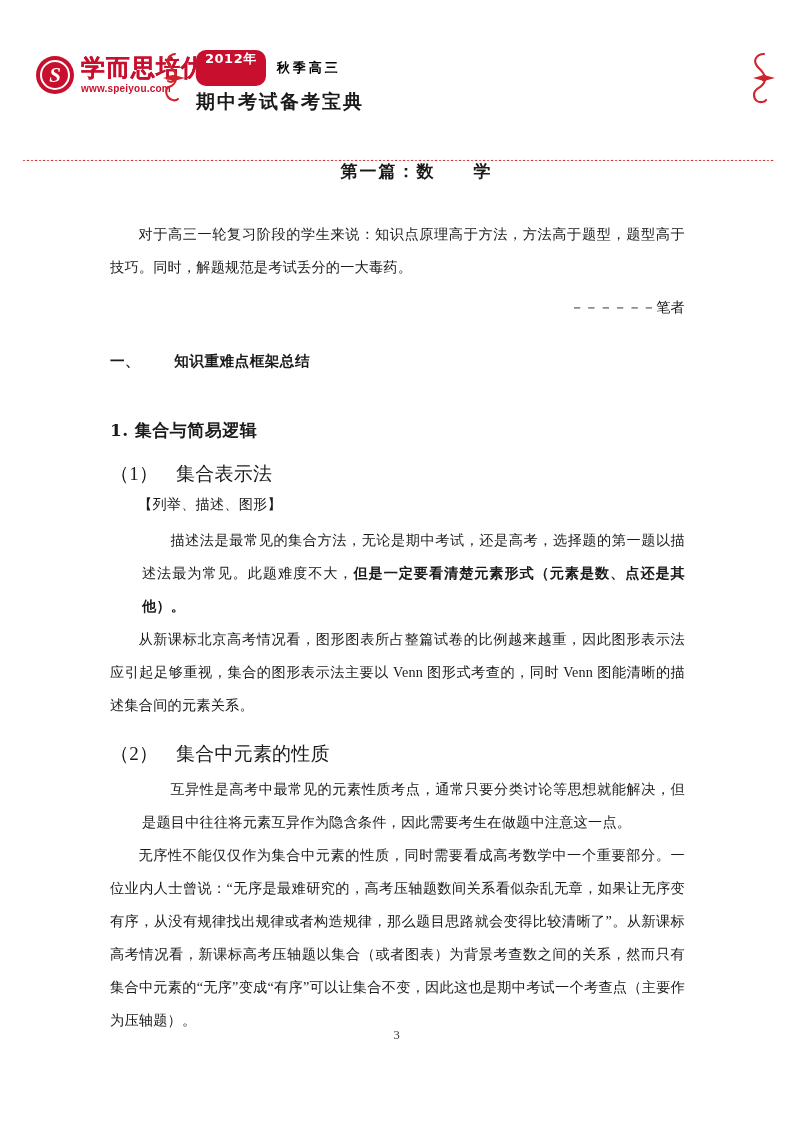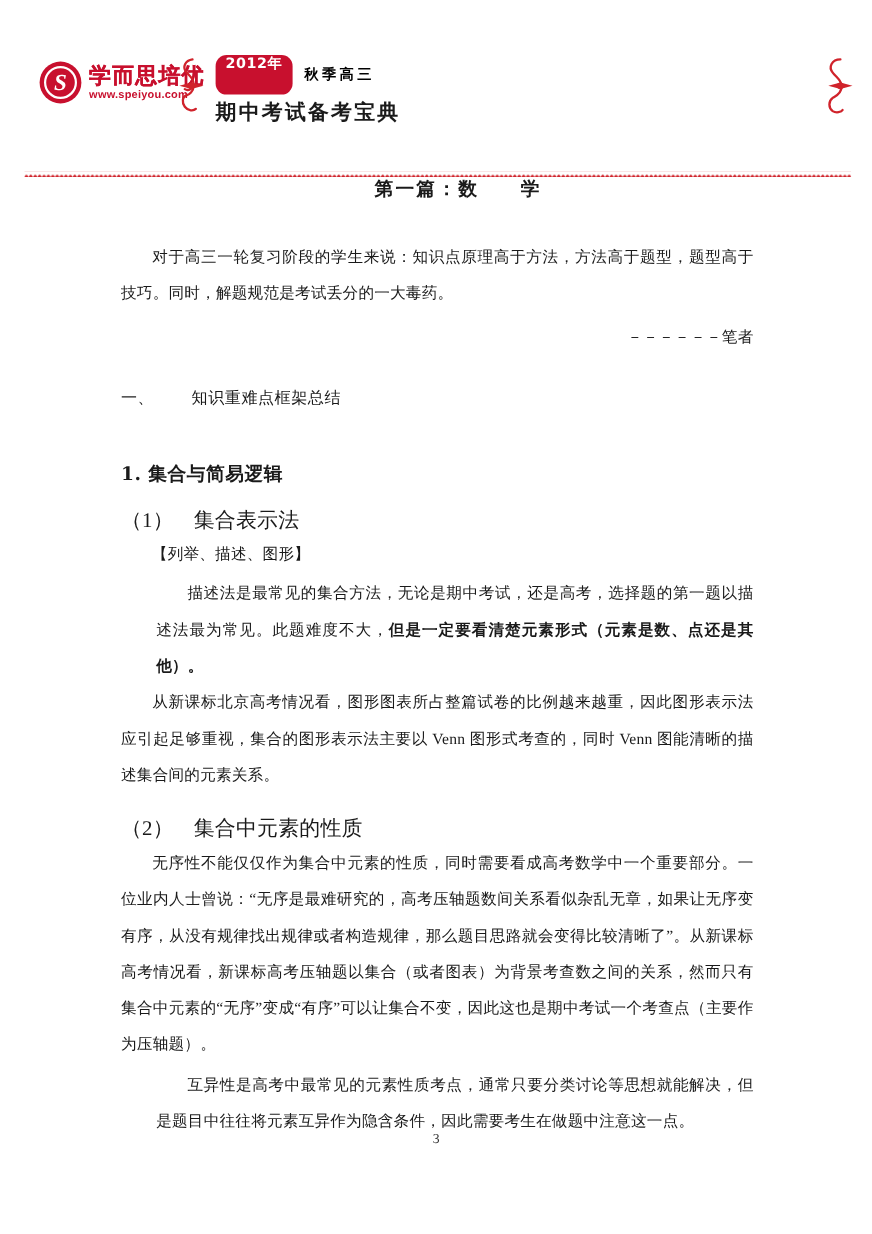--- a/index.html
+++ b/index.html
@@ -66,21 +66,21 @@
   }
   .logo-words {
     display: flex;
     flex-direction: column;
     justify-content: center;
     line-height: 1;
   }
   .logo-cn {
     font-family: "DejaVu Sans", sans-serif;
     font-weight: bold;
-    font-size: 20px;
+    font-size: 24px;
     letter-spacing: 1px;
     color: #c8102e;
     -webkit-text-stroke: 0.2px #c8102e;
   }
   .logo-url {
     font-family: "Liberation Sans", sans-serif;
     font-weight: bold;
     font-size: 10px;
     letter-spacing: 0.2px;
     color: #c8102e;
@@ -180,21 +180,21 @@
   .p-gap-sm { margin-top: 4px; margin-left: 32px; }
   .sig {
     text-align: right;
     font-size: 14.2px;
     line-height: 30px;
     margin-top: 8px;
     letter-spacing: 0.2px;
   }
   .h1-sec {
     font-family: "DejaVu Serif", serif;
-    font-weight: normal;
+    font-weight: bold;
     font-size: 14.6px;
     margin: 30px 0 0 0;
     letter-spacing: 0.5px;
   }
   .h1-sec .num { margin-right: 34px; }
   .h2-sec {
     font-family: "DejaVu Serif", serif;
     font-weight: bold;
     font-size: 17px;
     margin: 48px 0 0 0;
@@ -310,21 +310,21 @@
       <span>描述法是最常见的集合方法，无论是期中考试，还是高考，选择题的第一题以描述法最为常见。此题难度不大，</span><b class="em">但是一定要看清楚元素形式（元素是数、点还是其他）。</b>
     </p>
 
     <p class="para indent">从新课标北京高考情况看，图形图表所占整篇试卷的比例越来越重，因此图形表示法应引起足够重视，集合的图形表示法主要以 Venn 图形式考查的，同时 Venn 图能清晰的描述集合间的元素关系。</p>
 
     <p class="item-line">
       <span class="num">（2）</span><span>集合中元素的性质</span>
     </p>
 
 
+    <p class="para indent p-gap-sm">互异性是高考中最常见的元素性质考点，通常只要分类讨论等思想就能解决，但是题目中往往将元素互异作为隐含条件，因此需要考生在做题中注意这一点。</p>
+
     <p class="para indent">无序性不能仅仅作为集合中元素的性质，同时需要看成高考数学中一个重要部分。一位业内人士曾说：“无序是最难研究的，高考压轴题数间关系看似杂乱无章，如果让无序变有序，从没有规律找出规律或者构造规律，那么题目思路就会变得比较清晰了”。从新课标高考情况看，新课标高考压轴题以集合（或者图表）为背景考查数之间的关系，然而只有集合中元素的“无序”变成“有序”可以让集合不变，因此这也是期中考试一个考查点（主要作为压轴题）。</p>
 
-    <p class="para indent p-gap-sm">互异性是高考中最常见的元素性质考点，通常只要分类讨论等思想就能解决，但是题目中往往将元素互异作为隐含条件，因此需要考生在做题中注意这一点。</p>
-
   </div>
 
   <div class="page-number">3</div>
 
 </div>
 
 </body></html>

